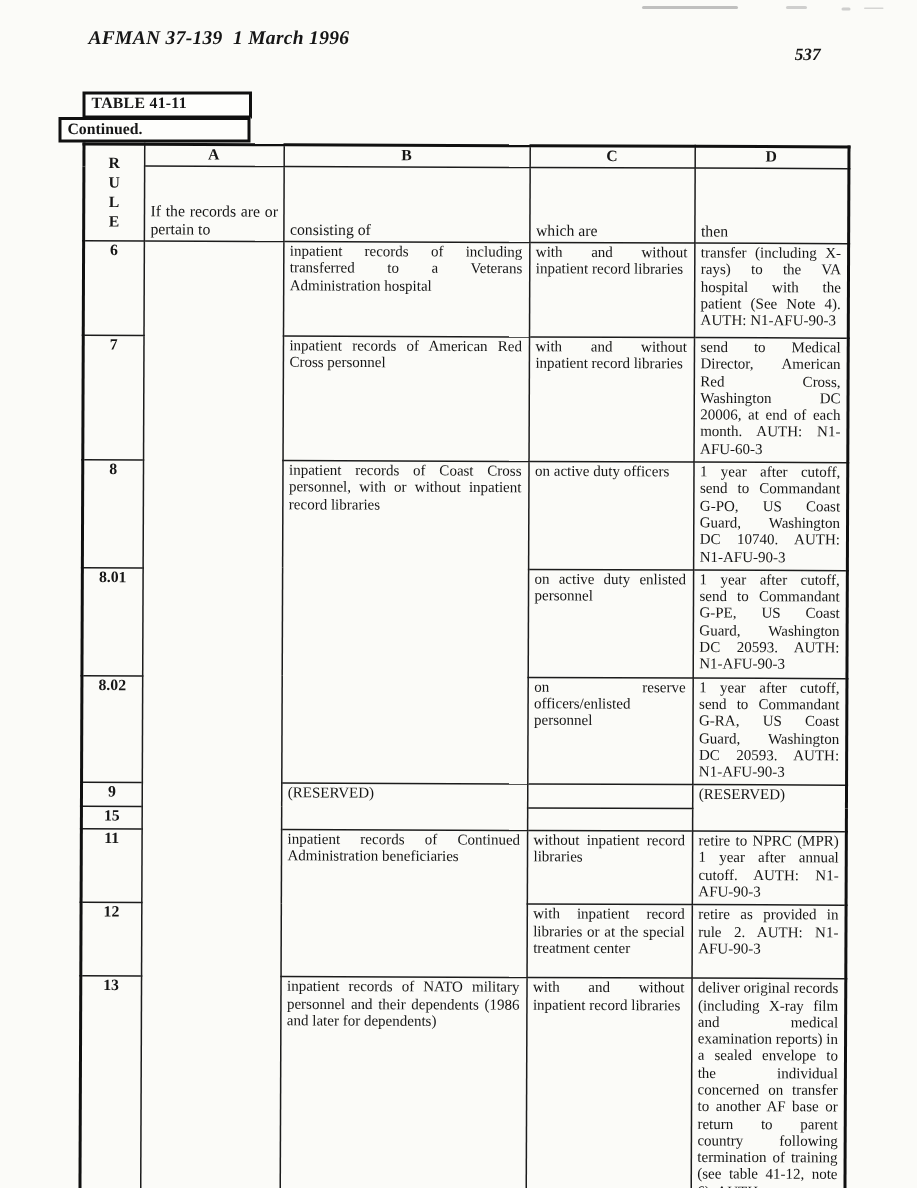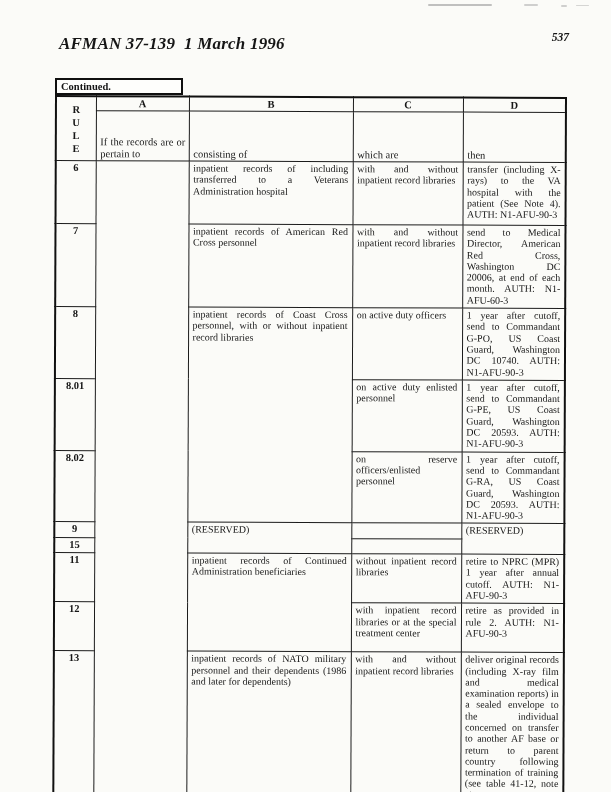--- a/index.html
+++ b/index.html
@@ -6,43 +6,43 @@
   body{
     width:611px;height:792px;
     background:#fbfbf8;
     font-family:"Liberation Serif", serif;
     color:#161616;
     -webkit-font-smoothing:antialiased;
   }
   .page{position:relative;width:611px;height:792px;overflow:hidden;}
 
   .doc-header{
-    position:absolute;left:59px;top:34px;
-    font-size:17px;font-weight:bold;font-style:italic;
+    position:absolute;left:59px;top:17px;
+    font-size:13px;font-weight:bold;font-style:italic;
     white-space:pre;letter-spacing:.2px;
   }
   .page-number{
-    position:absolute;right:42px;top:31px;
+    position:absolute;right:64px;top:31px;
     font-size:11.5px;font-weight:bold;font-style:italic;
   }
 
   .artifact{position:absolute;background:#8f8f8f;border-radius:1px;}
   .a1{left:428px;top:4px;width:64px;height:2px;opacity:.55;}
   .a2{left:524px;top:4px;width:14px;height:2px;opacity:.4;}
   .a3{left:561px;top:5px;width:6px;height:2px;opacity:.4;}
   .a4{left:576px;top:5px;width:13px;height:1px;opacity:.35;}
 
   .table-label-box{
     position:absolute;left:55px;top:61px;width:101px;height:14px;
     border:2px solid #101010;background:#fefefc;
     font-weight:bold;font-size:10.5px;line-height:14px;padding:0 4px;
     letter-spacing:.2px;
   }
   .continued-box{
-    position:absolute;left:55px;top:78px;width:116px;height:13px;
+    position:absolute;left:39px;top:78px;width:116px;height:13px;
     border:2px solid #101010;background:#fefefc;
     font-weight:bold;font-size:10.5px;line-height:13px;padding:0 4px;
   }
 
   .table-wrap{
     position:absolute;left:55px;top:95px;
     transform:rotate(0.22deg);transform-origin:0 0;
   }
   table{
     border-collapse:collapse;table-layout:fixed;width:510px;
@@ -80,20 +80,23 @@
 <div class="page">
 
   <div class="doc-header">AFMAN 37-139  1 March 1996</div>
   <div class="page-number">537</div>
 
   <div class="artifact a1"></div>
   <div class="artifact a2"></div>
   <div class="artifact a3"></div>
   <div class="artifact a4"></div>
 
+  <div class="table-label-box">
+    <span>TABLE 41-11</span>
+  </div>
   <div class="continued-box">
     <span>Continued.</span>
   </div>
 
   <div class="table-wrap">
     <table>
       <colgroup>
         <col style="width:40px">
         <col style="width:93px">
         <col style="width:164px">

